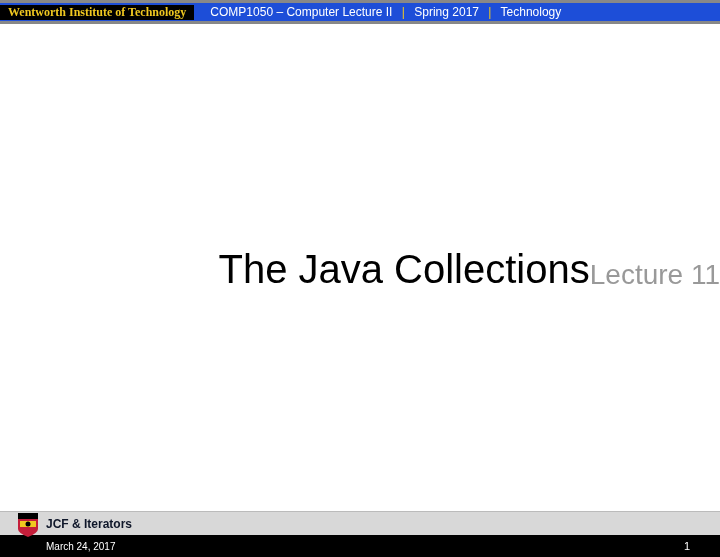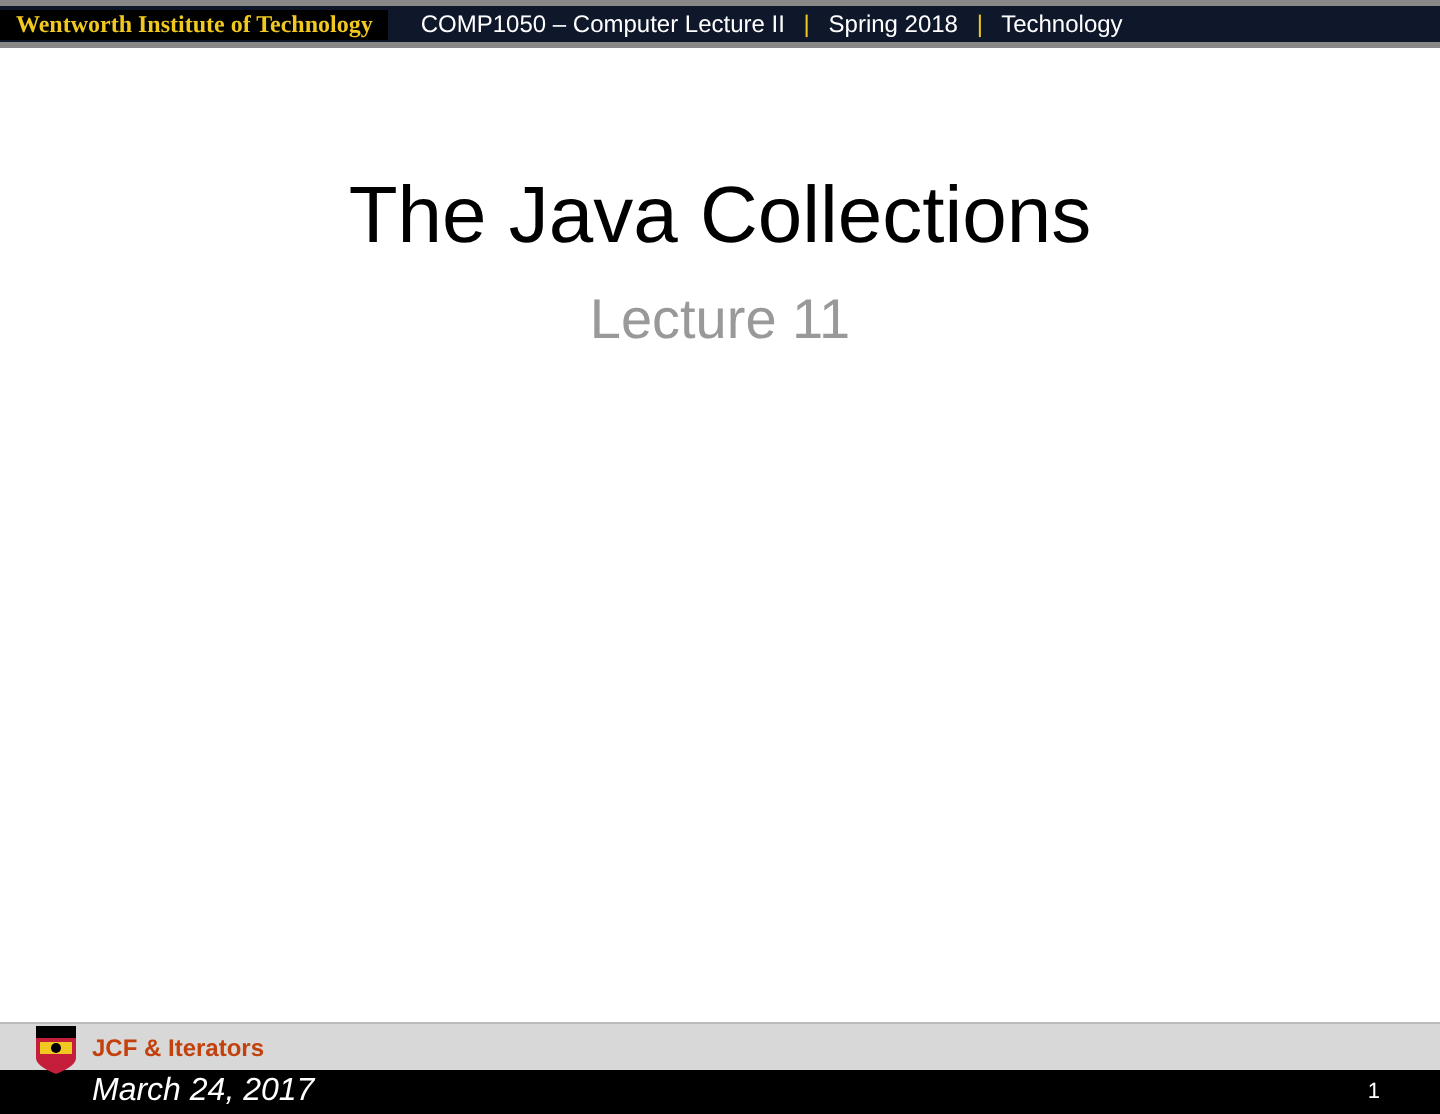--- a/index.html
+++ b/index.html
@@ -10,21 +10,21 @@
     body {
       width: 720px;
       height: 557px;
       background: #ffffff;
       font-family: Arial, Helvetica, sans-serif;
       position: relative;
       overflow: hidden;
     }
     .top-bar {
       width: 100%;
-      background: #0f172a;
+      background: #1d4ed8;
       display: flex;
       align-items: center;
       height: 24px;
       border-top: 3px solid #888;
       border-bottom: 3px solid #888;
     }
     .institute {
       background: #000000;
       color: #f0c820;
       font-weight: bold;
@@ -38,23 +38,23 @@
       font-size: 12px;
       padding-left: 16px;
       white-space: nowrap;
     }
     .separator {
       color: #f0c820;
       padding: 0 6px;
     }
     .main-content {
       display: flex;
-      flex-direction: column;
+      flex-direction: row;
       align-items: center;
-      justify-content: flex-start;
+      justify-content: flex-end;
       height: 430px;
       padding-top: 60px;
     }
     .title {
       font-size: 40px;
       color: #000000;
       text-align: center;
       line-height: 1.2;
       font-weight: normal;
       font-family: Arial, Helvetica, sans-serif;
@@ -71,21 +71,21 @@
       left: 0;
       width: 100%;
       height: 24px;
       background: #d8d8d8;
       display: flex;
       align-items: center;
       padding-left: 46px;
       border-top: 1px solid #bbb;
     }
     .footer-strip-text {
-      color: #c2410c;
+      color: #0f172a;
       font-size: 12px;
       font-weight: bold;
     }
     .shield-icon {
       position: absolute;
       bottom: 20px;
       left: 18px;
       width: 20px;
       height: 24px;
       z-index: 10;
@@ -97,37 +97,36 @@
       width: 100%;
       height: 22px;
       background: #000000;
       display: flex;
       align-items: center;
       justify-content: space-between;
       padding: 0 30px 0 46px;
     }
     .bottom-date {
       color: #ffffff;
-      font-size: 16px;
-      font-style: italic;
+      font-size: 10px;
     }
     .bottom-page {
       color: #ffffff;
       font-size: 11px;
     }
   </style>
 </head>
 <body>
 
 <div class="top-bar">
   <span class="institute">Wentworth Institute of Technology</span>
   <span class="course-info">
     <span>COMP1050 – Computer Lecture II</span>
     <span class="separator">|</span>
-    <span>Spring 2018</span>
+    <span>Spring 2017</span>
     <span class="separator">|</span>
     <span>Technology</span>
   </span>
 </div>
 
 <div class="main-content">
   <h1 class="title">
     <span>The Java Collections</span><br>
   </h1>
   <div class="subtitle">Lecture 11</div>

